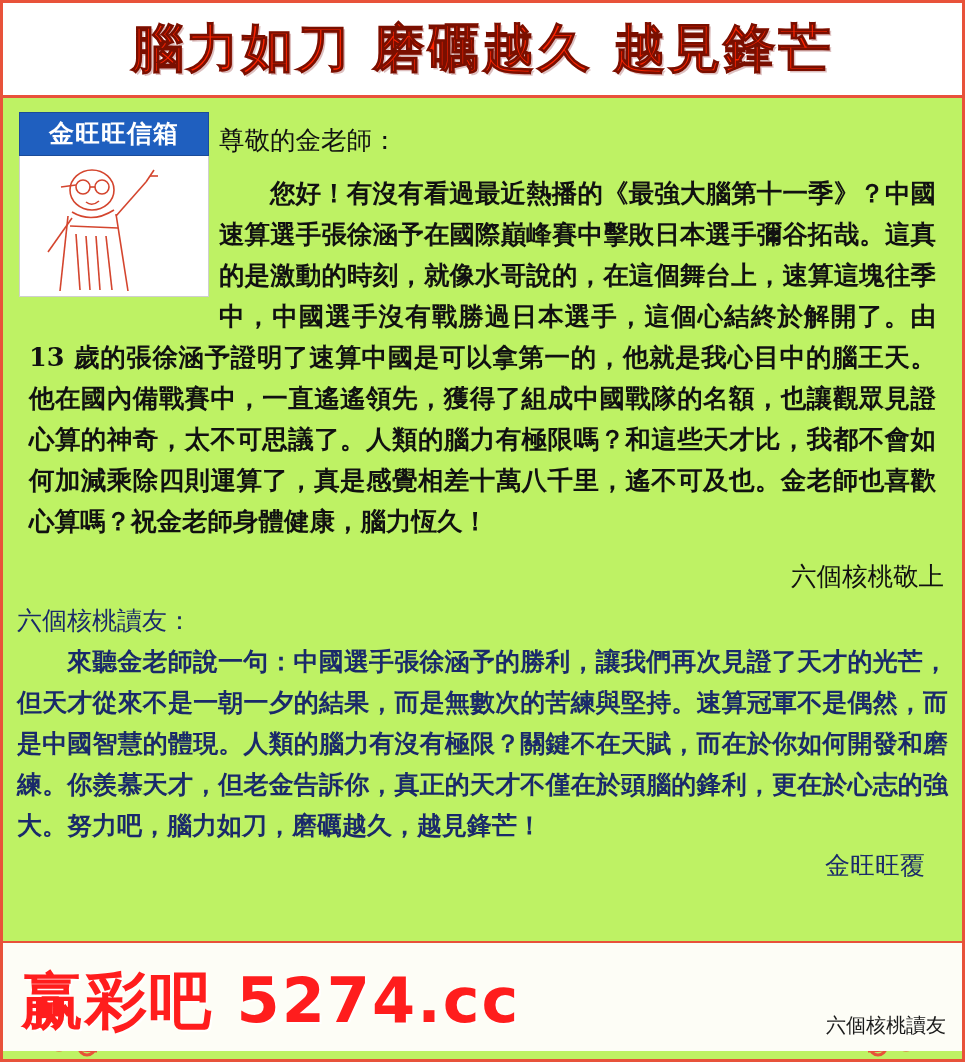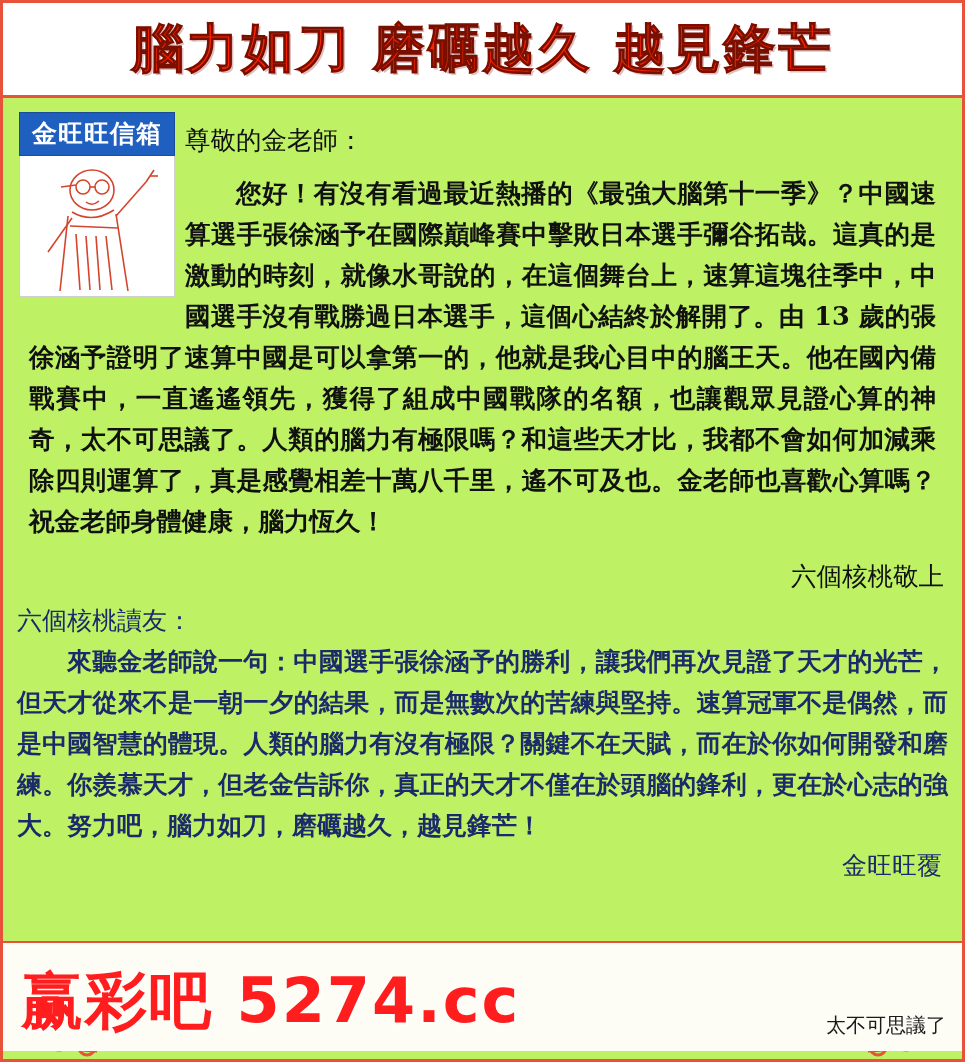--- a/index.html
+++ b/index.html
@@ -58,21 +58,21 @@
 
   
   .content {
     position: relative;
     padding: 10px 14px 0 14px;
     height: 930px;
     box-sizing: border-box;
   }
   .mailbox {
     float: left;
-    width: 156px;
+    width: 190px;
     margin: 4px 10px 2px 2px;
   }
   .mailbox-label {
     background: #1f5fbf;
     color: #ffffff;
     font-family: "DejaVu Serif", serif;
     font-weight: bold;
     font-size: 25px;
     letter-spacing: 1px;
     text-align: center;
@@ -114,21 +114,21 @@
     text-justify: inter-ideograph;
     margin-top: 2px;
   }
   .reply p { margin: 0; }
   .reply-sign {
     text-align: right;
     color: #1a2a6a;
     font-family: "DejaVu Serif", serif;
     font-size: 25px;
     line-height: 40px;
-    margin-right: 6px;
+    margin-right: 23px;
   }
   .footnote {
     position: absolute;
     left: 0;
     right: 0;
     bottom: -2px;
     text-align: center;
     font-family: "DejaVu Serif", serif;
     font-size: 24px;
     color: #c8442c;
@@ -293,16 +293,16 @@
       <p class="indent">來聽金老師說一句：中國選手張徐涵予的勝利，讓我們再次見證了天才的光芒，但天才從來不是一朝一夕的結果，而是無數次的苦練與堅持。速算冠軍不是偶然，而是中國智慧的體現。人類的腦力有沒有極限？關鍵不在天賦，而在於你如何開發和磨練。你羨慕天才，但老金告訴你，真正的天才不僅在於頭腦的鋒利，更在於心志的強大。努力吧，腦力如刀，磨礪越久，越見鋒芒！</p>
     </div>
 
     <div class="reply-sign">金旺旺覆</div>
 
     <div class="footnote">金旺旺提醒：本人的心水碼都刊在《聯碼成金》，請查閱。</div>
   </div>
 
   <div class="bottom-strip">
     <div class="watermark">赢彩吧 5274.cc</div>
-    <div class="source">太不可思議了</div>
+    <div class="source">六個核桃讀友</div>
   </div>
 
 </div>
 
 </body></html>

